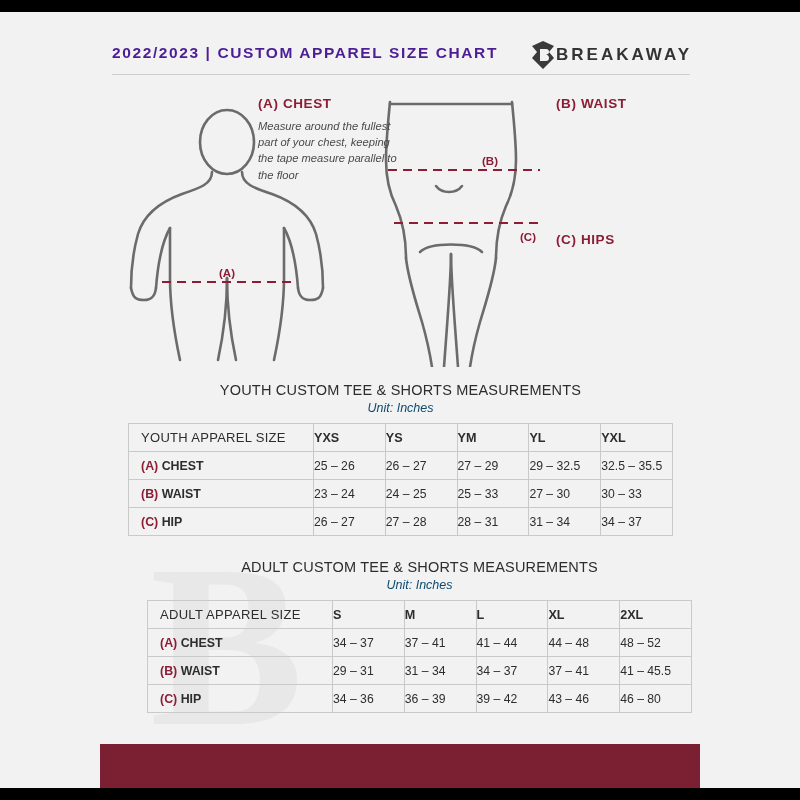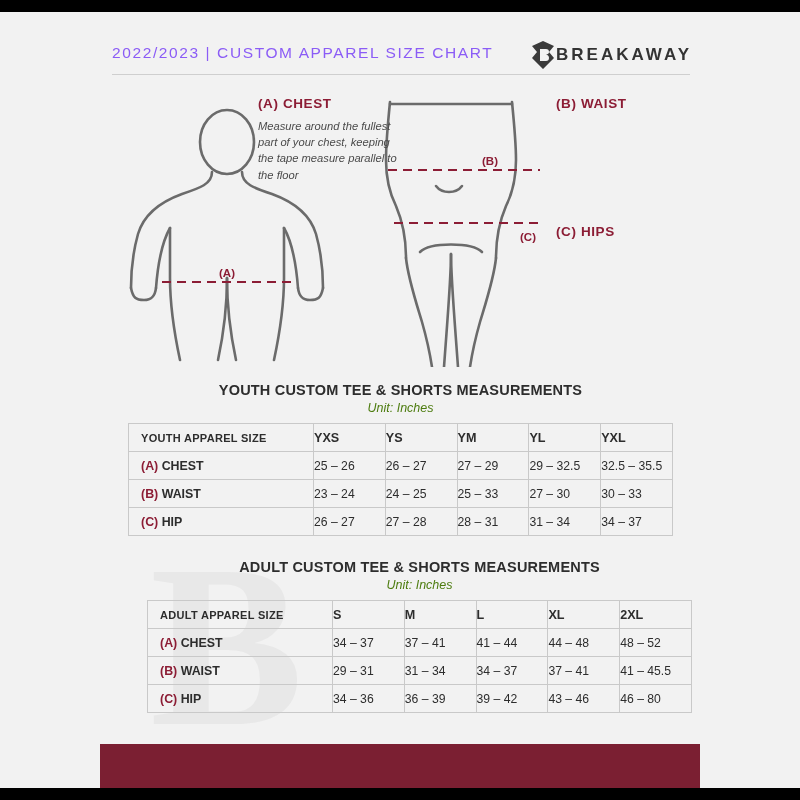--- a/index.html
+++ b/index.html
@@ -42,23 +42,23 @@
     left: 0;
     top: 0;
     width: 800px;
     height: 68px;
   }
   .header-title {
     position: absolute;
     left: 112px;
     top: 32px;
     font-size: 15.5px;
-    font-weight: normal;
+    font-weight: bold;
     letter-spacing: 1.6px;
-    color: #8b5cf6;
+    color: #4c1d95;
   }
   .brand {
     position: absolute;
     right: 108px;
     top: 28px;
     display: flex;
     align-items: center;
   }
   .brand-name {
     font-size: 17px;
@@ -92,35 +92,35 @@
     margin-bottom: 7px;
   }
   .mblock .mbody {
     font-size: 11.2px;
     font-style: italic;
     line-height: 1.45;
     color: #4a4a4a;
   }
   #blk-chest { left: 258px; top: 84px; width: 140px; }
   #blk-waist { left: 556px; top: 84px; width: 138px; }
-  #blk-hips  { left: 556px; top: 212px; width: 138px; }
+  #blk-hips  { left: 556px; top: 220px; width: 138px; }
   
   .tbl-wrap { position: absolute; left: 128px; width: 545px; }
   .tbl-title {
     text-align: center;
     font-size: 14.5px;
-    font-weight: bold;
+    font-weight: normal;
     color: #2d2d2d;
     letter-spacing: .2px;
   }
   .tbl-unit {
     text-align: center;
     font-size: 12.5px;
     font-style: italic;
-    color: #4d7c0f;
+    color: #0c4a6e;
     margin-top: 3px;
     margin-bottom: 8px;
   }
   table {
     border-collapse: collapse;
     width: 545px;
     table-layout: fixed;
   }
   table td, table th {
     border: 1px solid #c9c9c9;
@@ -135,22 +135,22 @@
   table td.rowlabel {
     text-align: left;
     padding-left: 12px;
     font-weight: bold;
     font-size: 12.4px;
   }
   table td.rowlabel .tag { color: #8c1d35; }
   table td.colname {
     text-align: left;
     padding-left: 12px;
-    font-weight: bold;
-    font-size: 11px;
+    font-weight: normal;
+    font-size: 13px;
     letter-spacing: .3px;
   }
   .c-label { width: 172px; }
   
   .footer-bar {
     position: absolute;
     left: 100px;
     top: 732px;
     width: 600px;
     height: 44px;

